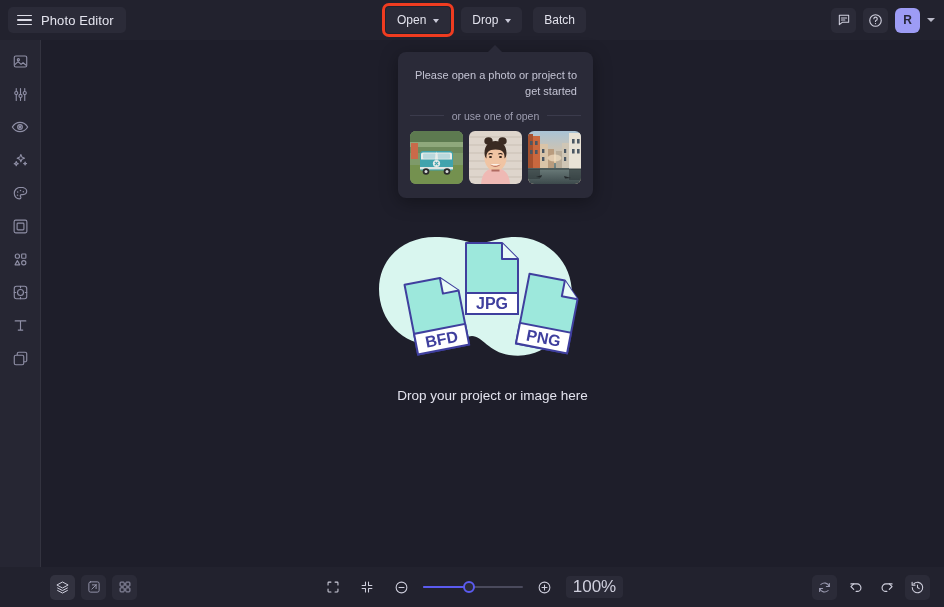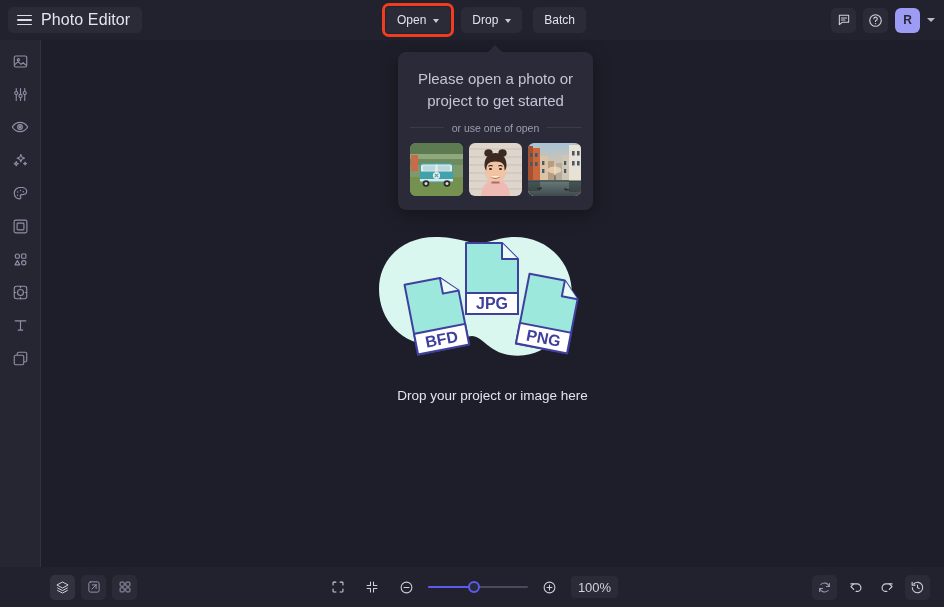--- a/index.html
+++ b/index.html
@@ -24,21 +24,21 @@
   }
   .brand {
     display: flex; align-items: center; gap: 9px;
     margin-left: 8px; padding: 5px 12px 5px 9px;
     border-radius: 5px;
     background: #2b2b38;
     height: 26px;
   }
   .hamburger { display: flex; flex-direction: column; justify-content: center; gap: 3px; width: 15px; }
   .hamburger span { display: block; height: 1.6px; width: 15px; background: #dcdce6; border-radius: 1px; }
-  .brand-label { font-size: 16px; color: #e4e4ee; letter-spacing: .1px; }
+  .brand-label { font-size: 13px; color: #e4e4ee; letter-spacing: .1px; }
 
   .header-center {
     position: absolute; left: 0; top: 0;
     width: 944px; height: 40px;
     display: flex; align-items: center; justify-content: center; gap: 11px;
     pointer-events: none;
     padding-left: 28px;
   }
   .header-center > * { pointer-events: auto; }
 
@@ -129,22 +129,22 @@
     box-shadow: 0 4px 18px rgba(0,0,0,.35);
   }
   #popup .tail {
     position: absolute; top: -7px; left: 89px;
     width: 0; height: 0;
     border-left: 8px solid transparent;
     border-right: 8px solid transparent;
     border-bottom: 8px solid #2a2a38;
   }
   .popup-title {
-    font-size: 15px; color: #c4c4d4;
-    text-align: center; line-height: 1.45;
+    font-size: 11px; color: #c4c4d4;
+    text-align: right; line-height: 1.45;
     padding: 0 4px;
   }
   .popup-divider {
     display: flex; align-items: center; gap: 8px;
     margin: 10px 0 9px;
   }
   .popup-divider .line { flex: 1; height: 1px; background: #3b3b4c; }
   .popup-divider .txt { font-size: 10.5px; color: #9d9db0; white-space: nowrap; }
   .thumbs { display: flex; gap: 6px; justify-content: center; }
   .thumb {
@@ -209,21 +209,21 @@
   }
   .zoom-slider .knob {
     position: absolute; left: 40px; top: 1px;
     width: 12px; height: 12px; border-radius: 50%;
     background: #2b2b38; border: 2.4px solid #5b5bf0;
   }
   .zoom-pct {
     min-width: 40px; height: 22px;
     background: #2b2b38; border-radius: 4px;
     display: flex; align-items: center; justify-content: center;
-    font-size: 13px; color: #cfcfdd;
+    font-size: 17px; color: #cfcfdd;
     padding: 0 7px;
     cursor: pointer;
   }
 </style>
 </head>
 <body>
 
 <div id="app">
 
   <div id="header">

